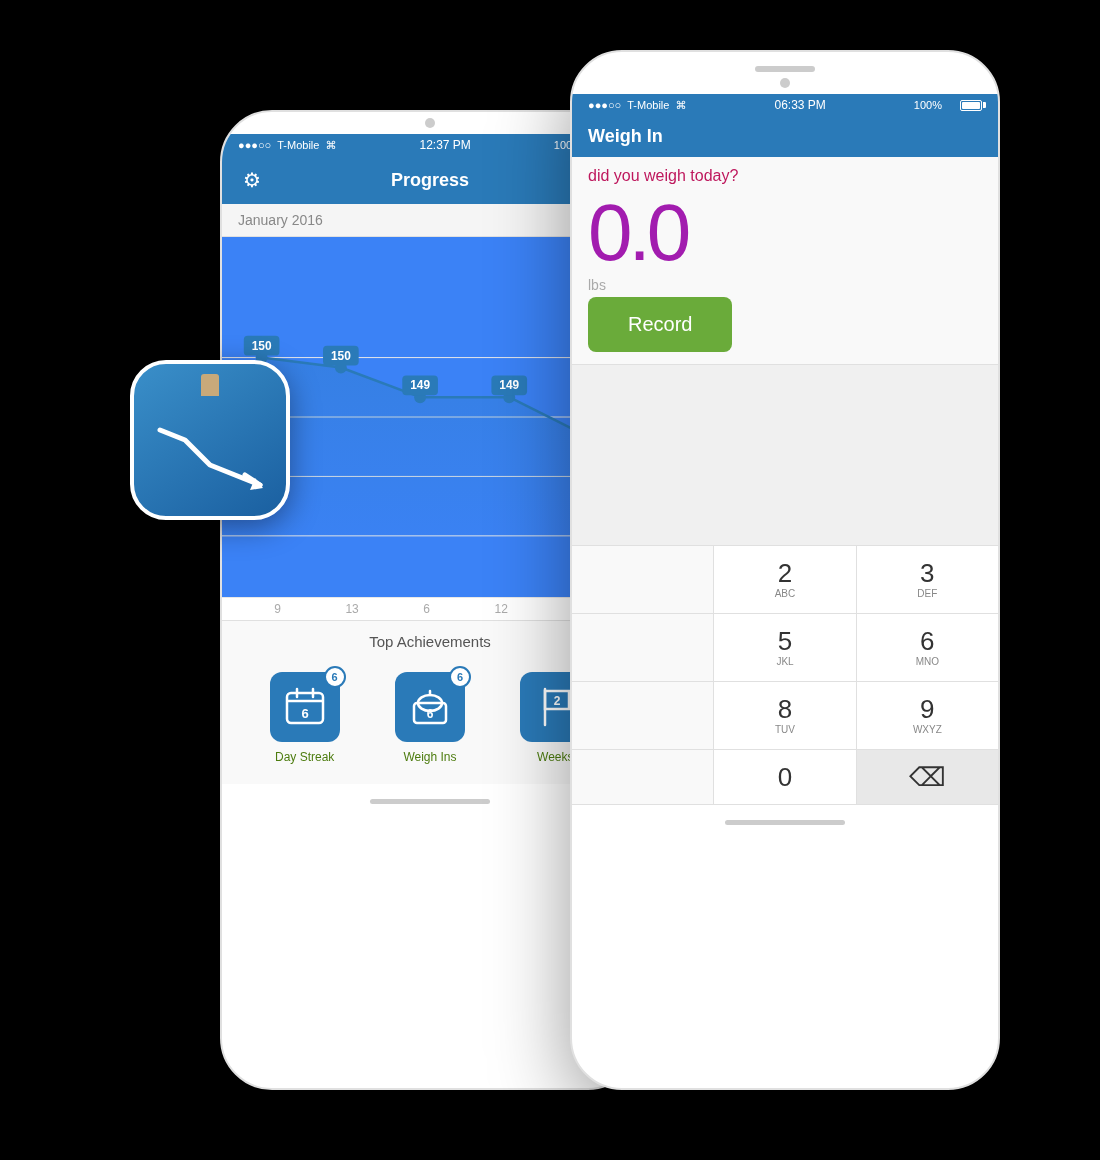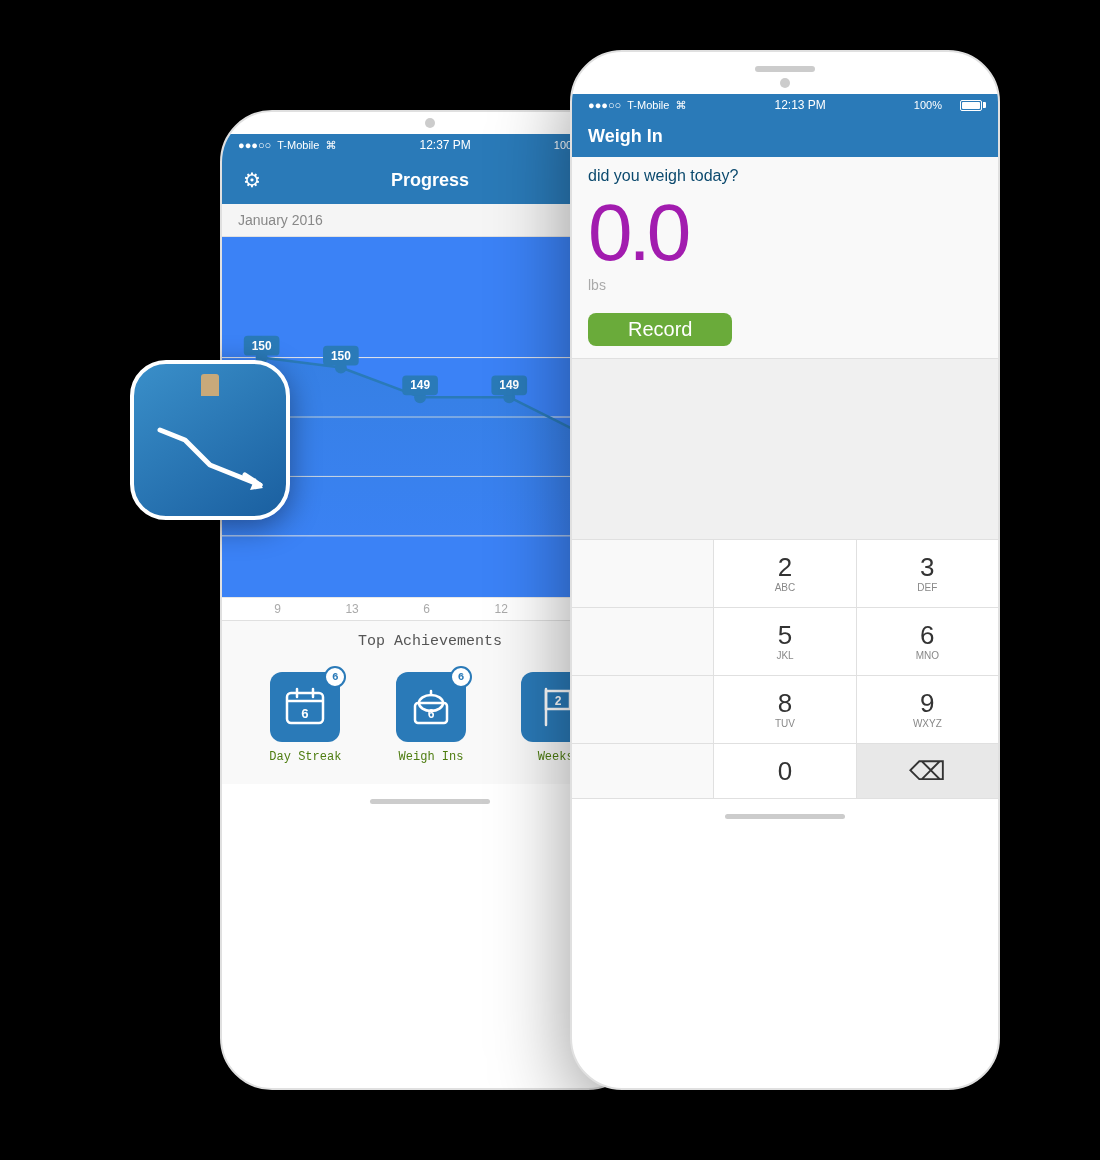--- a/index.html
+++ b/index.html
@@ -225,21 +225,20 @@
       padding: 4px 20px;
       font-size: 12px;
       color: #aaa;
       border-top: 1px solid #e8e8e8;
     }
 
     
     .achievements {
       background: #f9f9f9;
       border-top: 1px solid #e0e0e0;
-      font-family: Liberation Mono, monospace;
     }
 
     .achievements-title {
       text-align: center;
       padding: 12px;
       font-size: 15px;
       color: #555;
     }
 
     .achievements-row {
@@ -300,21 +299,21 @@
 
     
     .weigh-header {
       padding: 10px 16px 12px;
       background: #f9f9f9;
       border-bottom: 1px solid #e0e0e0;
     }
 
     .weigh-question {
       font-size: 16px;
-      color: #0c4a6e;
+      color: #be185d;
       margin-bottom: 8px;
     }
 
     .weigh-value {
       font-size: 80px;
       font-weight: 200;
       color: #a21caf;
       letter-spacing: -4px;
       line-height: 1;
     }
@@ -322,25 +321,25 @@
     .weigh-unit {
       font-size: 14px;
       color: #aaa;
       margin-top: 4px;
     }
 
     .record-btn {
       display: inline-block;
       background: #6aab3a;
       color: #fff;
-      padding: 5px 40px;
+      padding: 16px 40px;
       border-radius: 8px;
       font-size: 20px;
       font-weight: 500;
-      margin-top: 20px;
+      margin-top: 4px;
       cursor: pointer;
     }
 
     .weigh-spacer {
       height: 180px;
       background: #f0f0f0;
     }
 
     
     .numpad {
@@ -528,21 +527,21 @@
   <div class="phone-front">
     <div class="phone-speaker"></div>
     <div class="phone-camera"></div>
 
     <div class="status-bar">
       <div class="signal-dots">
         <span>●●●○○</span>
         <span style="margin-left:4px;">T-Mobile</span>
         <span style="margin-left:4px;">⌘</span>
       </div>
-      <span>12:13 PM</span>
+      <span>06:33 PM</span>
       <div class="battery">
         <span>100%</span>
         <div class="battery-icon">
           <div class="battery-fill"></div>
         </div>
       </div>
     </div>
 
     <div class="nav-bar">
       <span class="nav-title">Weigh In</span>

